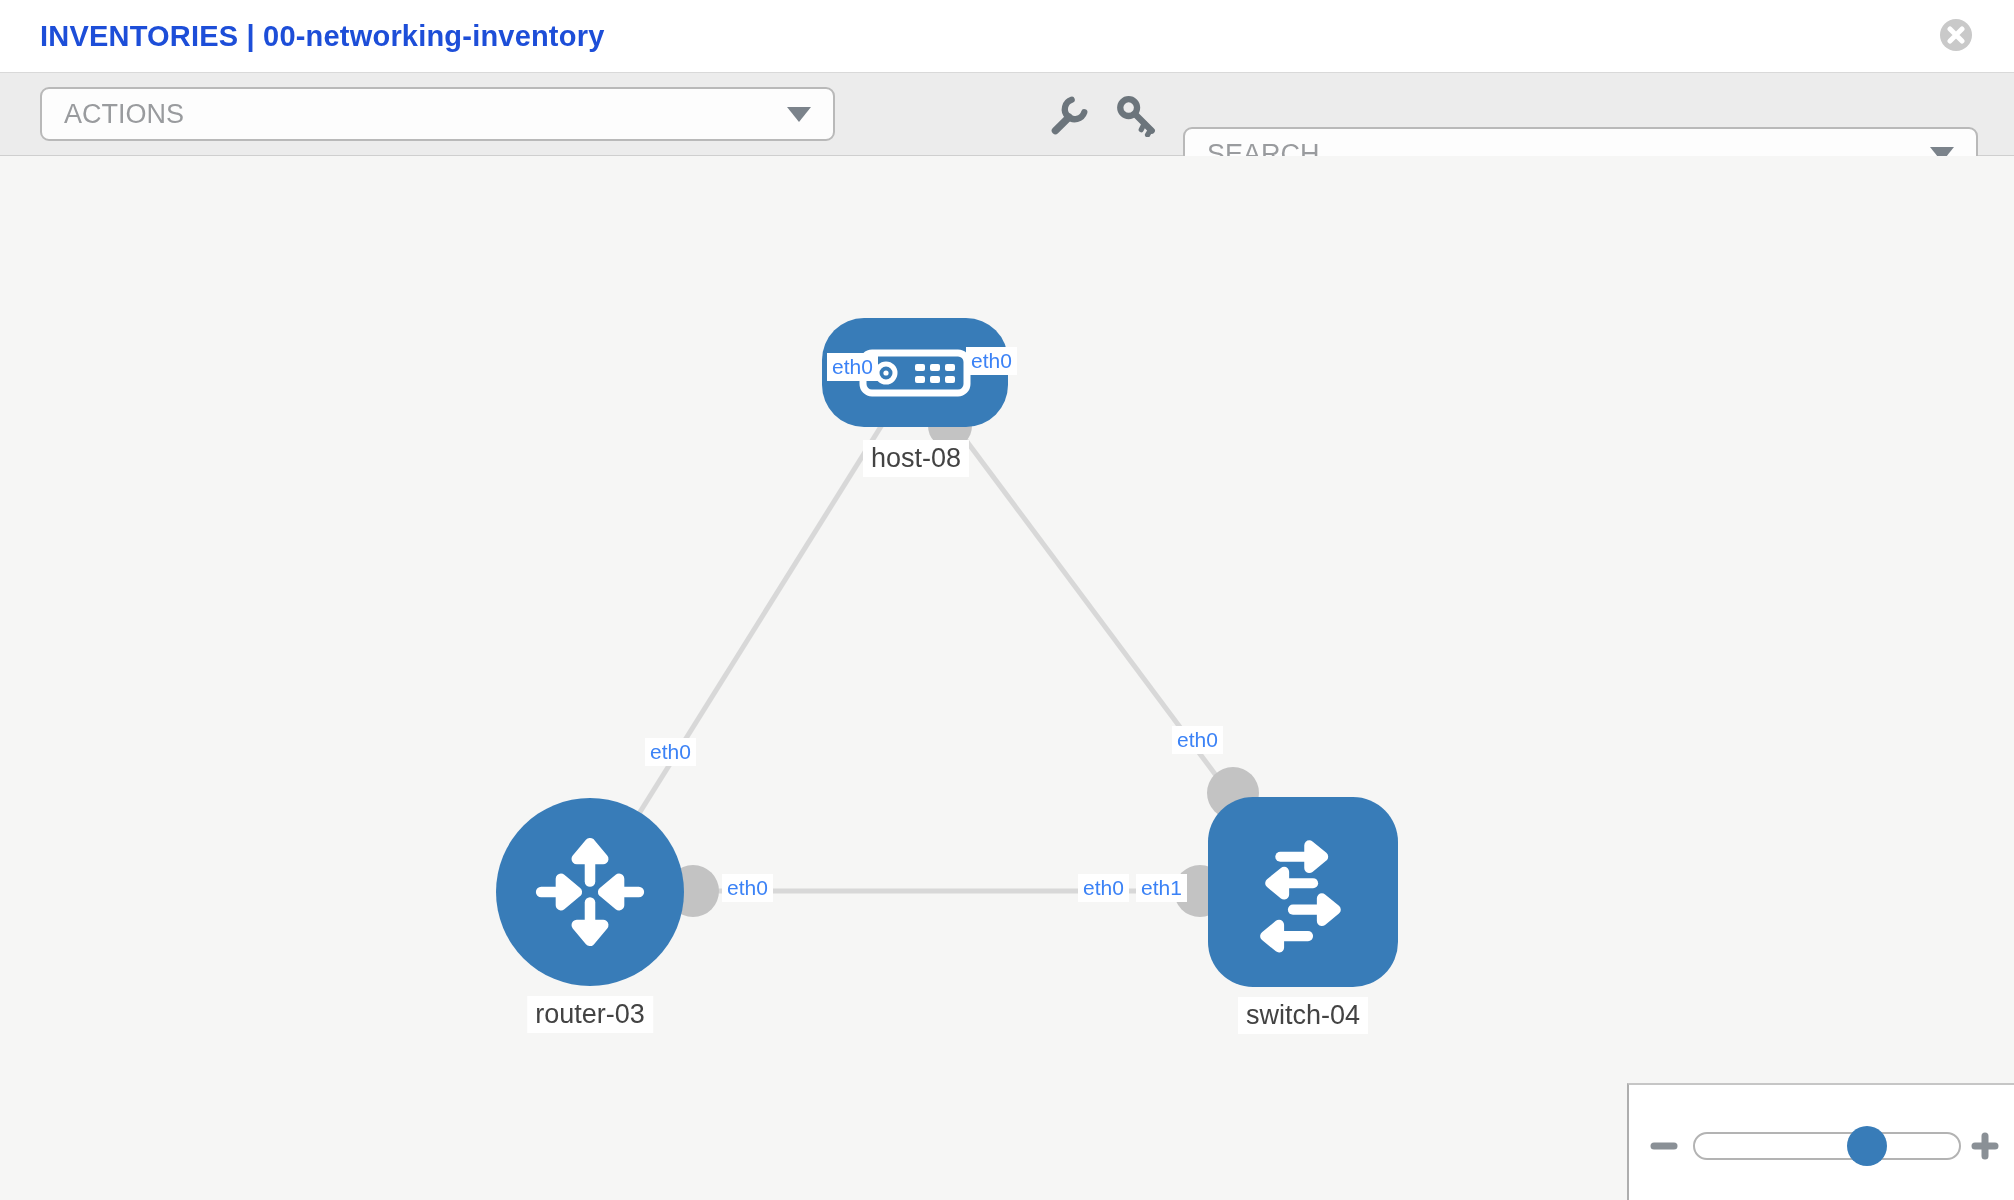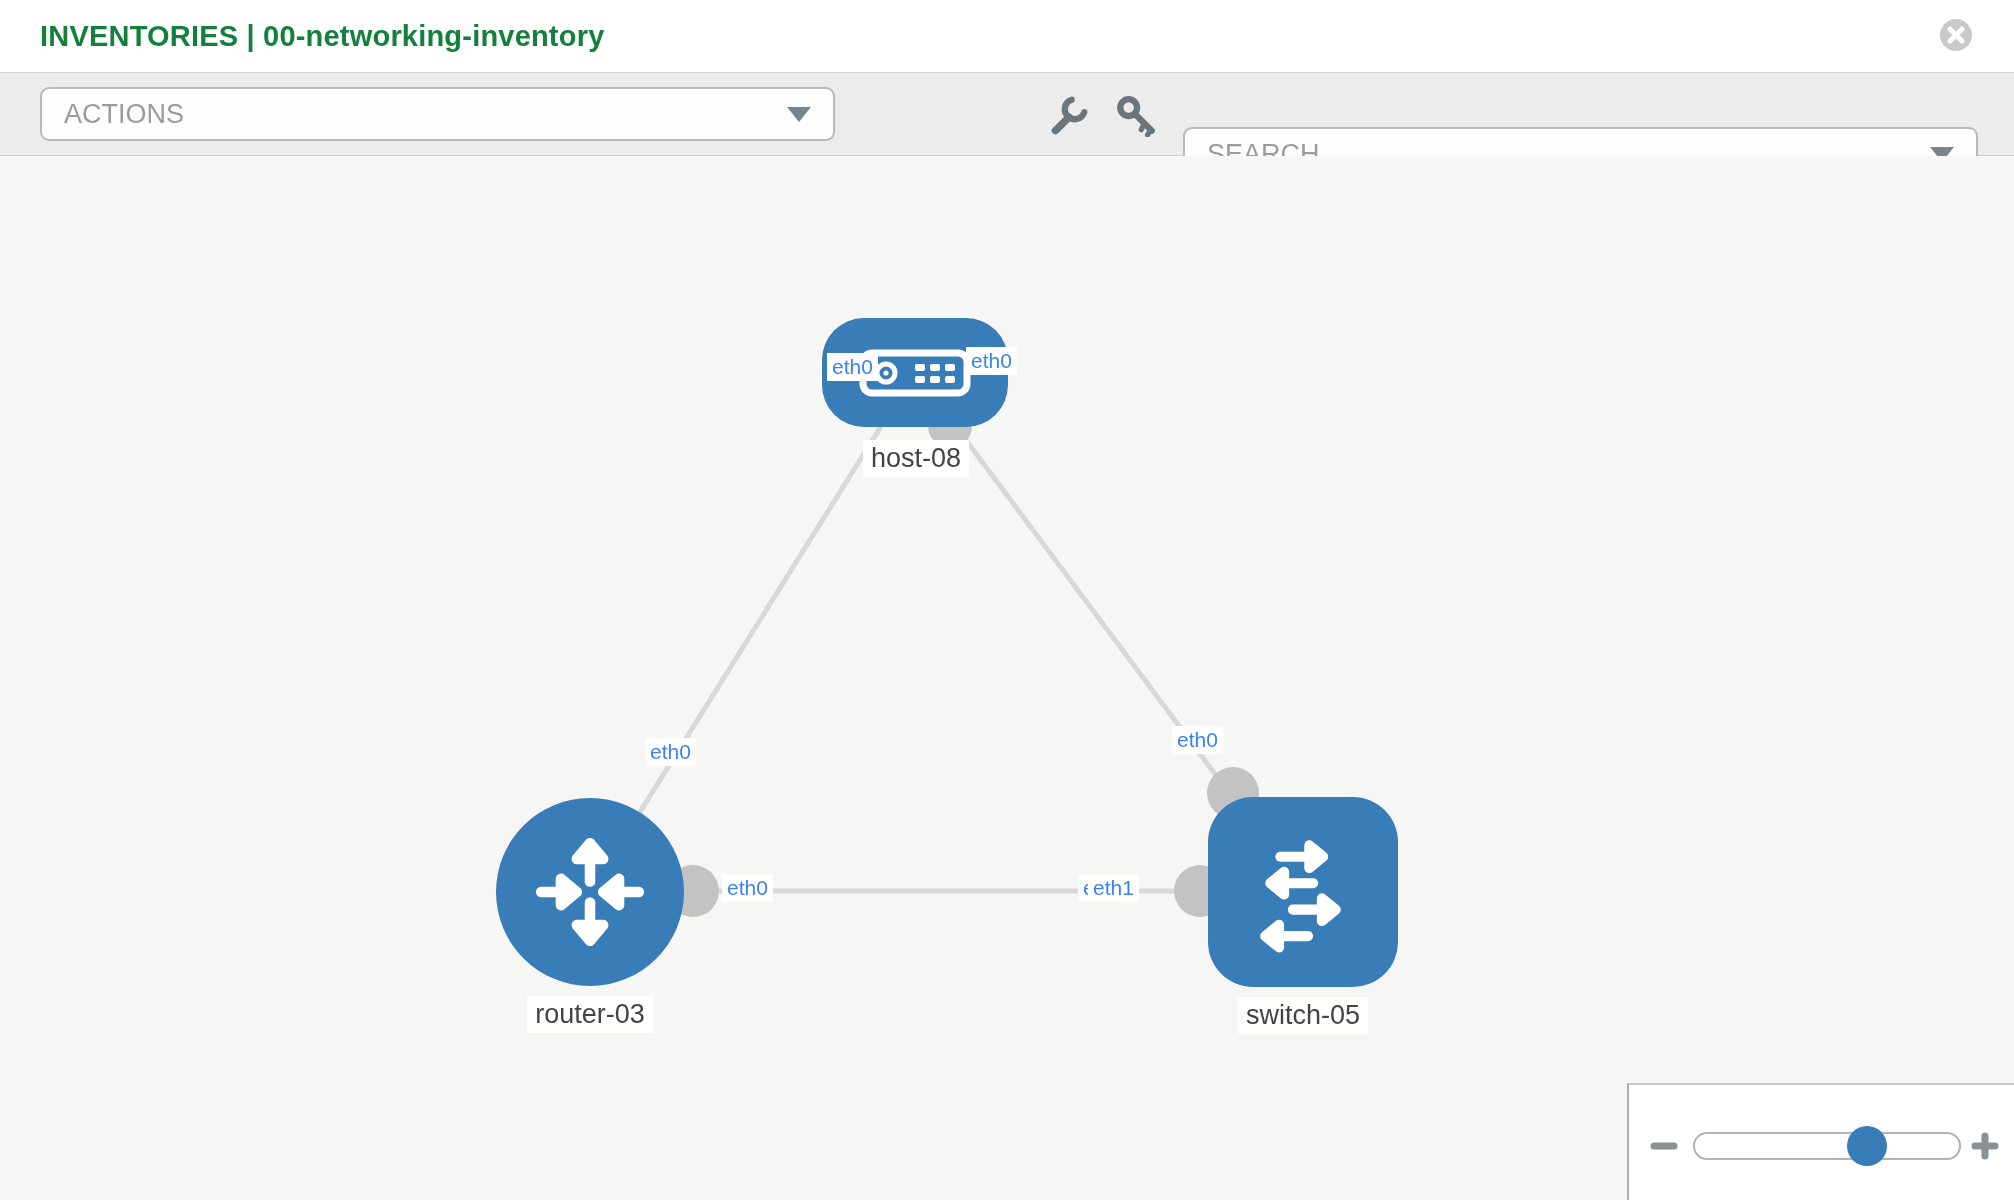--- a/index.html
+++ b/index.html
@@ -7,21 +7,21 @@
     width:2014px;height:1200px;position:relative;overflow:hidden;
     font-family:"Liberation Sans","DejaVu Sans",sans-serif;
     background:#f6f6f5;
   }
   
   .header{
     position:absolute;left:0;top:0;width:2014px;height:72px;
     background:#ffffff;display:flex;align-items:center;box-sizing:border-box;
   }
   .page-title{
-    margin-left:40px;font-size:29px;font-weight:bold;color:#15803d;letter-spacing:.2px;
+    margin-left:40px;font-size:29px;font-weight:bold;color:#1d4ed8;letter-spacing:.2px;
   }
   .close-btn{
     position:absolute;right:42px;top:19px;width:32px;height:32px;border-radius:50%;
     background:#c9c9c9;display:flex;align-items:center;justify-content:center;cursor:pointer;
   }
   
   .toolbar{
     position:absolute;left:0;top:72px;width:2014px;height:84px;
     background:#ececec;border-top:1px solid #d9d9d9;border-bottom:1px solid #cfcfcf;
     box-sizing:border-box;
@@ -176,25 +176,25 @@
       </g>
     </svg>
   </div>
 
   <div class="if-label" style="left:827px;top:197px;">eth0</div>
   <div class="if-label" style="left:966px;top:191px;">eth0</div>
   <div class="if-label" style="left:645px;top:582px;">eth0</div>
   <div class="if-label" style="left:722px;top:718px;">eth0</div>
   <div class="if-label" style="left:1172px;top:570px;">eth0</div>
   <div class="if-label" style="left:1078px;top:718px;">eth0</div>
-  <div class="if-label front" style="left:1088px;top:718px;">eth1</div>
+  <div class="if-label front" style="left:1136px;top:718px;">eth1</div>
 
   <div class="node-label" style="left:916px;top:284px;">host-08</div>
   <div class="node-label" style="left:590px;top:840px;">router-03</div>
-  <div class="node-label" style="left:1303px;top:841px;">switch-05</div>
+  <div class="node-label" style="left:1303px;top:841px;">switch-04</div>
 </div>
 
 <div class="zoom-panel">
   <svg class="zoom-minus" viewBox="0 0 30 30">
     <path d="M5 15 L25 15" stroke="#8a9096" stroke-width="7" stroke-linecap="round"></path>
   </svg>
   <div class="zoom-track">
     <div class="zoom-handle" id="zoom-handle" style="left: 65%;"></div>
   </div>
   <svg class="zoom-plus" viewBox="0 0 30 30">

